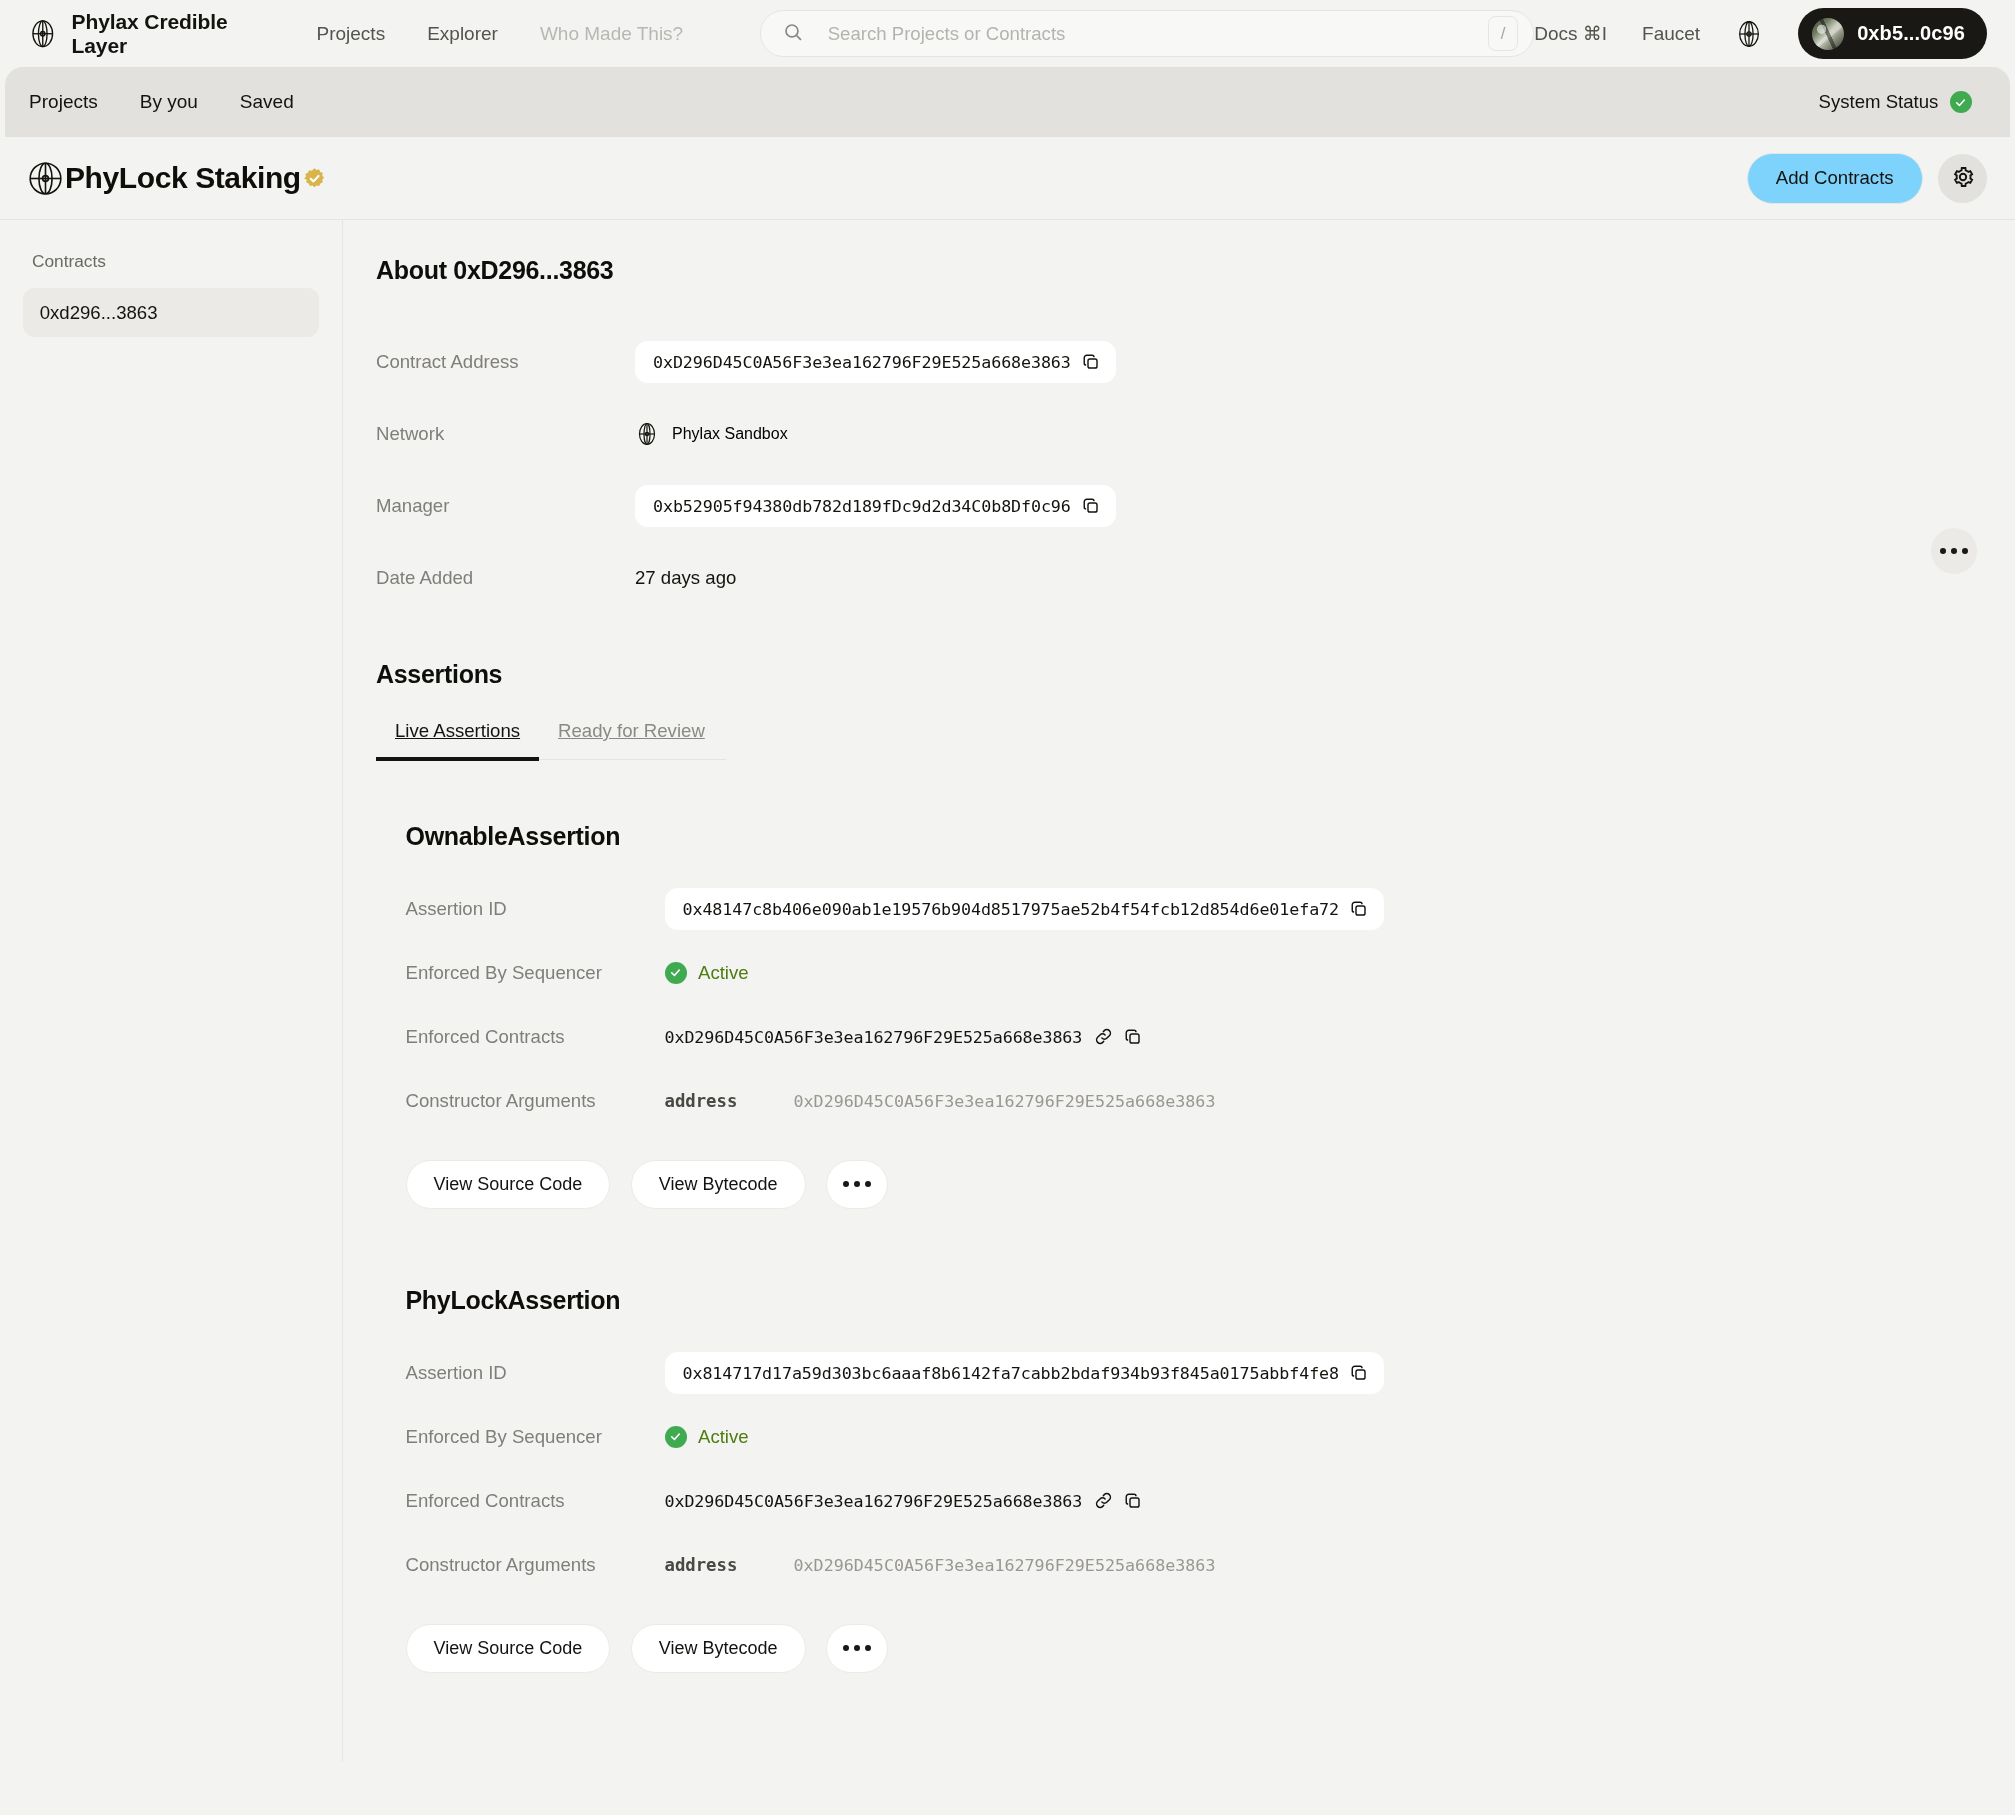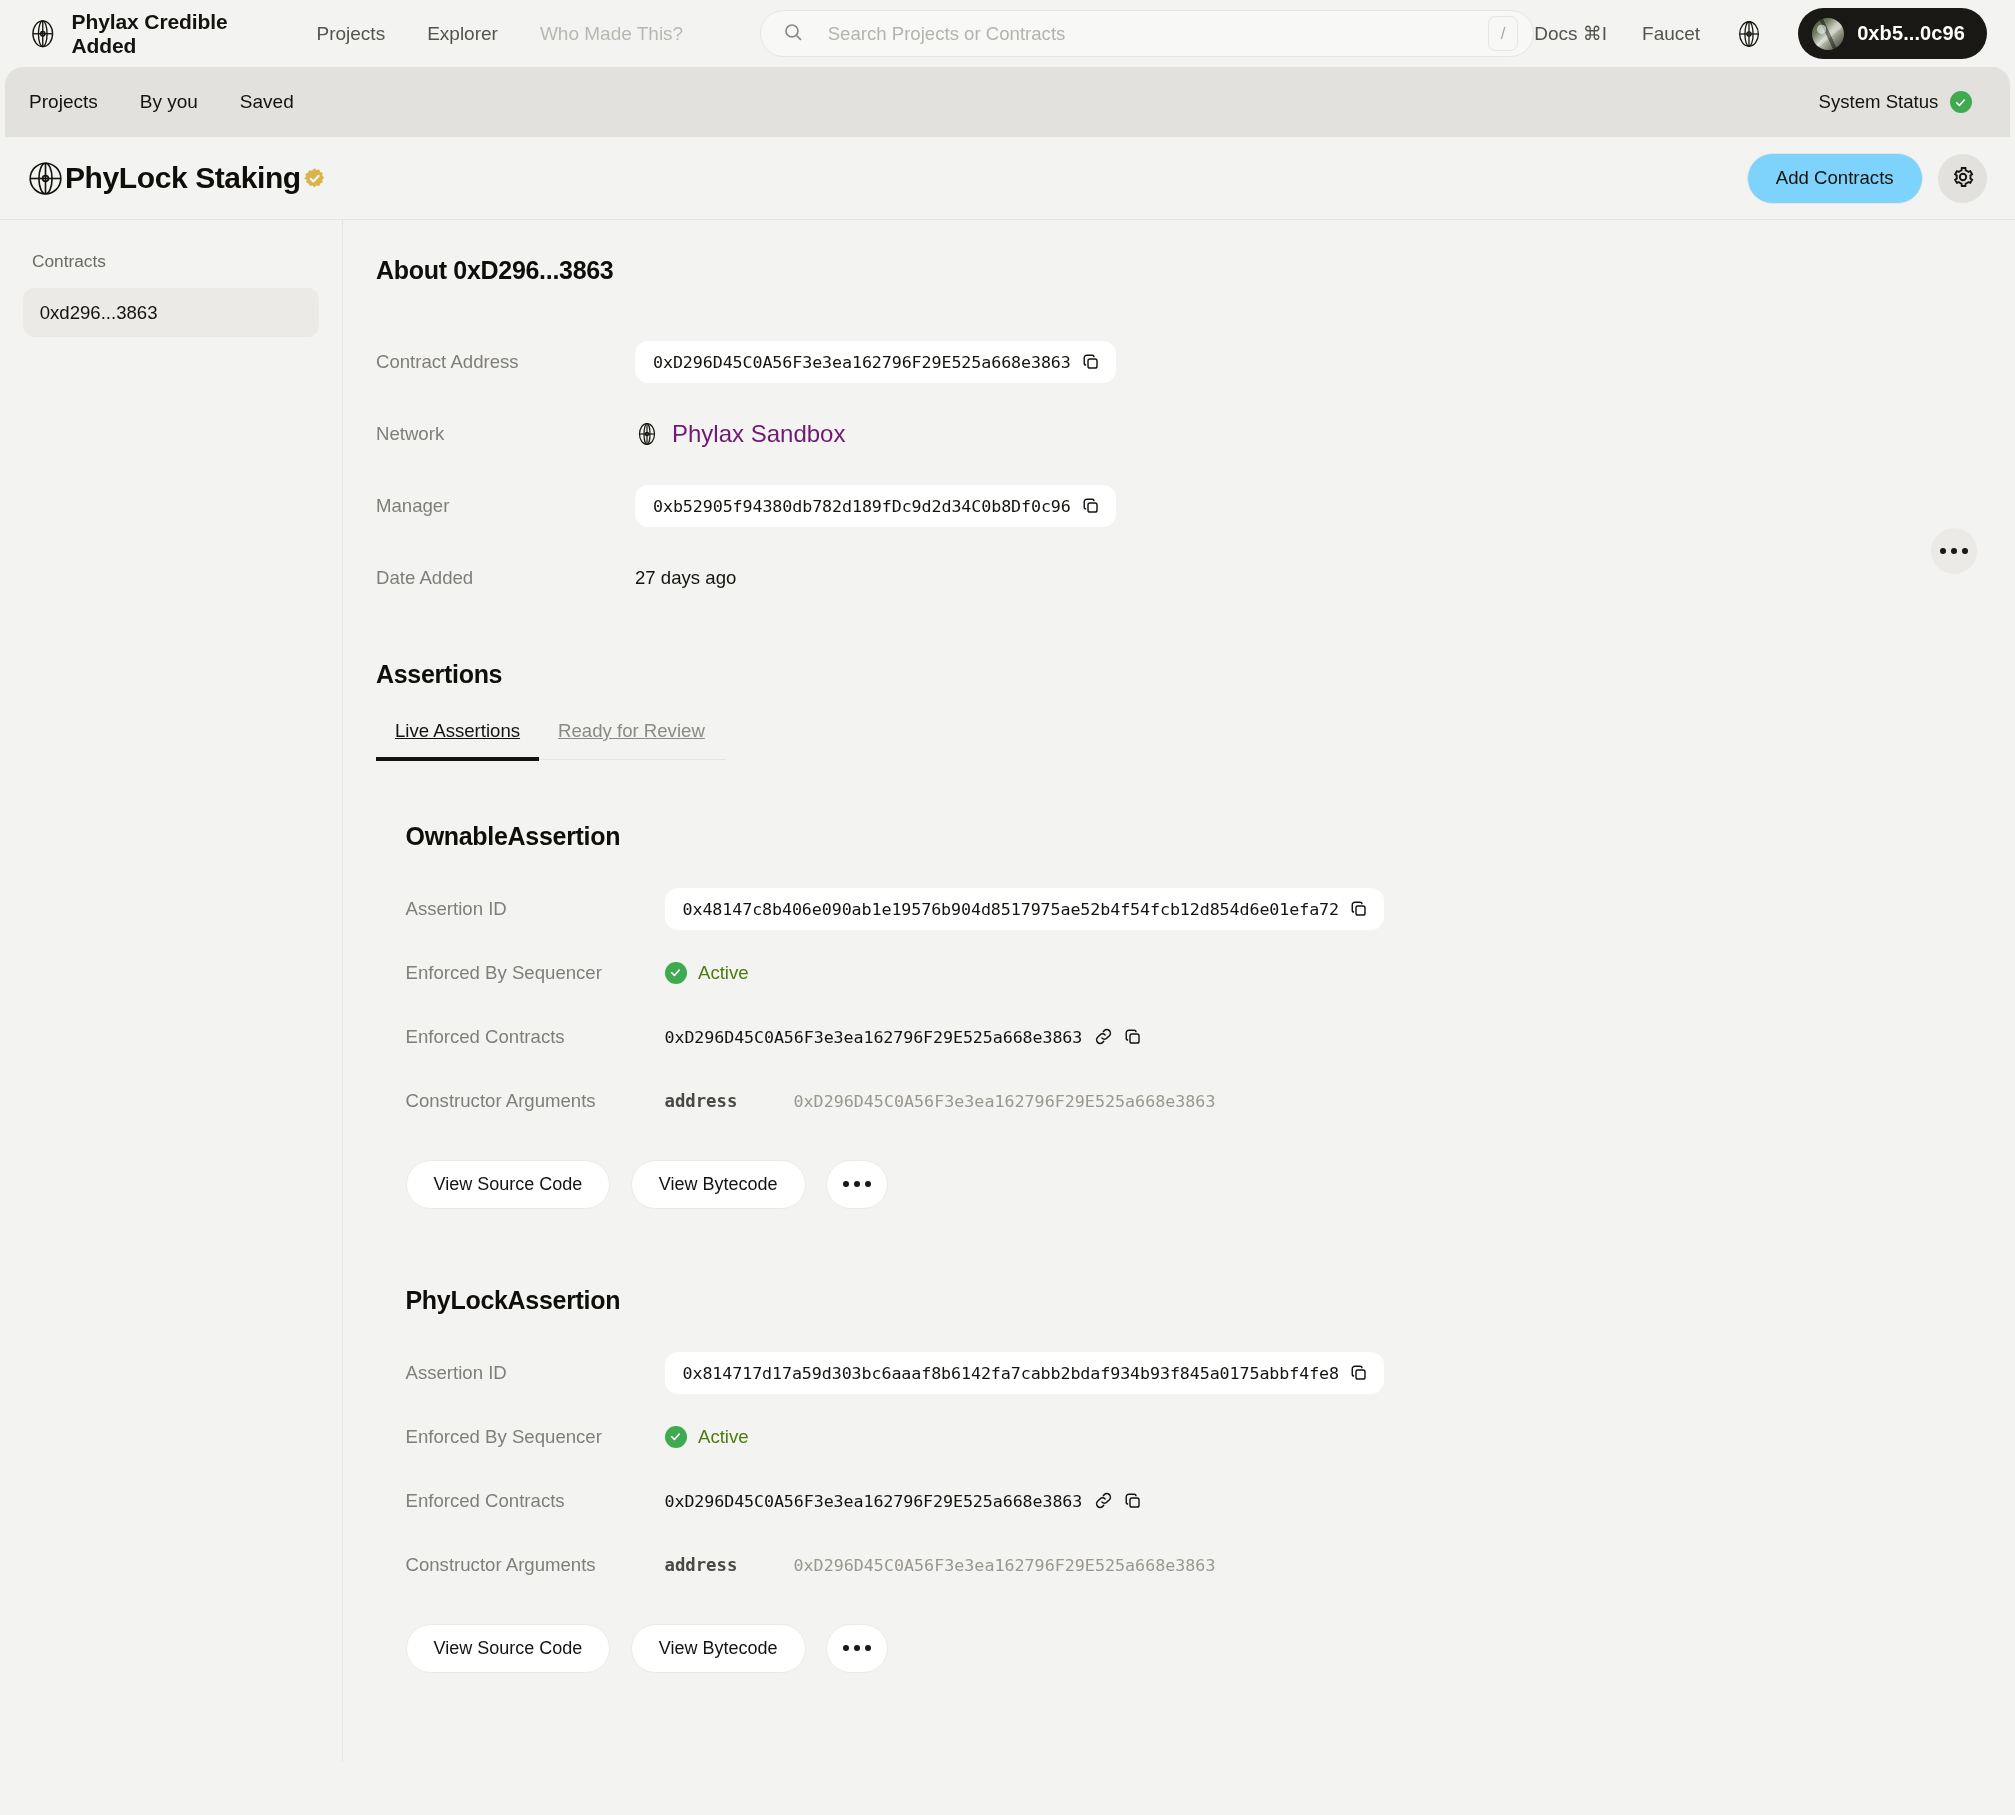--- a/index.html
+++ b/index.html
@@ -204,21 +204,21 @@
     display: flex; align-items: center;
     gap: 11.5px;
     padding: 0 15.4px 0 18px;
     cursor: pointer;
   }
   .copy-icon { width: 18px; height: 18px; flex: none; cursor: pointer; }
   .link-icon { width: 19px; height: 19px; flex: none; cursor: pointer; }
 
   .net-value { display: flex; align-items: center; gap: 13px; }
   .net-globe { width: 24px; height: 24px; flex: none; }
-  .net-name { font-size: 24px; color: #701a75; }
+  .net-name { font-size: 16px; color: #000000; }
 
   .plain-value { font-size: 18.6px; color: #14130f; }
 
   .status-value { display: flex; align-items: center; gap: 11.5px; }
   .status-text { font-size: 18.6px; color: #4d7c0f; }
 
   
   .assertions-head { margin-top: 46px; }
   .tabs {
     display: flex;
@@ -285,21 +285,21 @@
     <div class="brand">
       <span class="globe">
         <svg viewBox="0 0 48 48" width="29.5" height="29.5" fill="none" stroke="#14130f" stroke-width="2.2">
           <ellipse cx="24" cy="24" rx="16" ry="21"></ellipse>
           <ellipse cx="24" cy="24" rx="7" ry="21"></ellipse>
           <line x1="8" y1="24" x2="40" y2="24"></line>
           <circle cx="24" cy="24" r="3.6"></circle>
           <line x1="24" y1="3" x2="24" y2="45"></line>
         </svg>
       </span>
-      <span class="brand-name">Phylax Credible Added</span>
+      <span class="brand-name">Phylax Credible Layer</span>
     </div>
 
     <div class="topnav-links">
       <span class="topnav-link">Projects</span>
       <span class="topnav-link">Explorer</span>
       <span class="topnav-link muted">Who Made This?</span>
     </div>
 
     <div class="search-wrap">
       <span>

